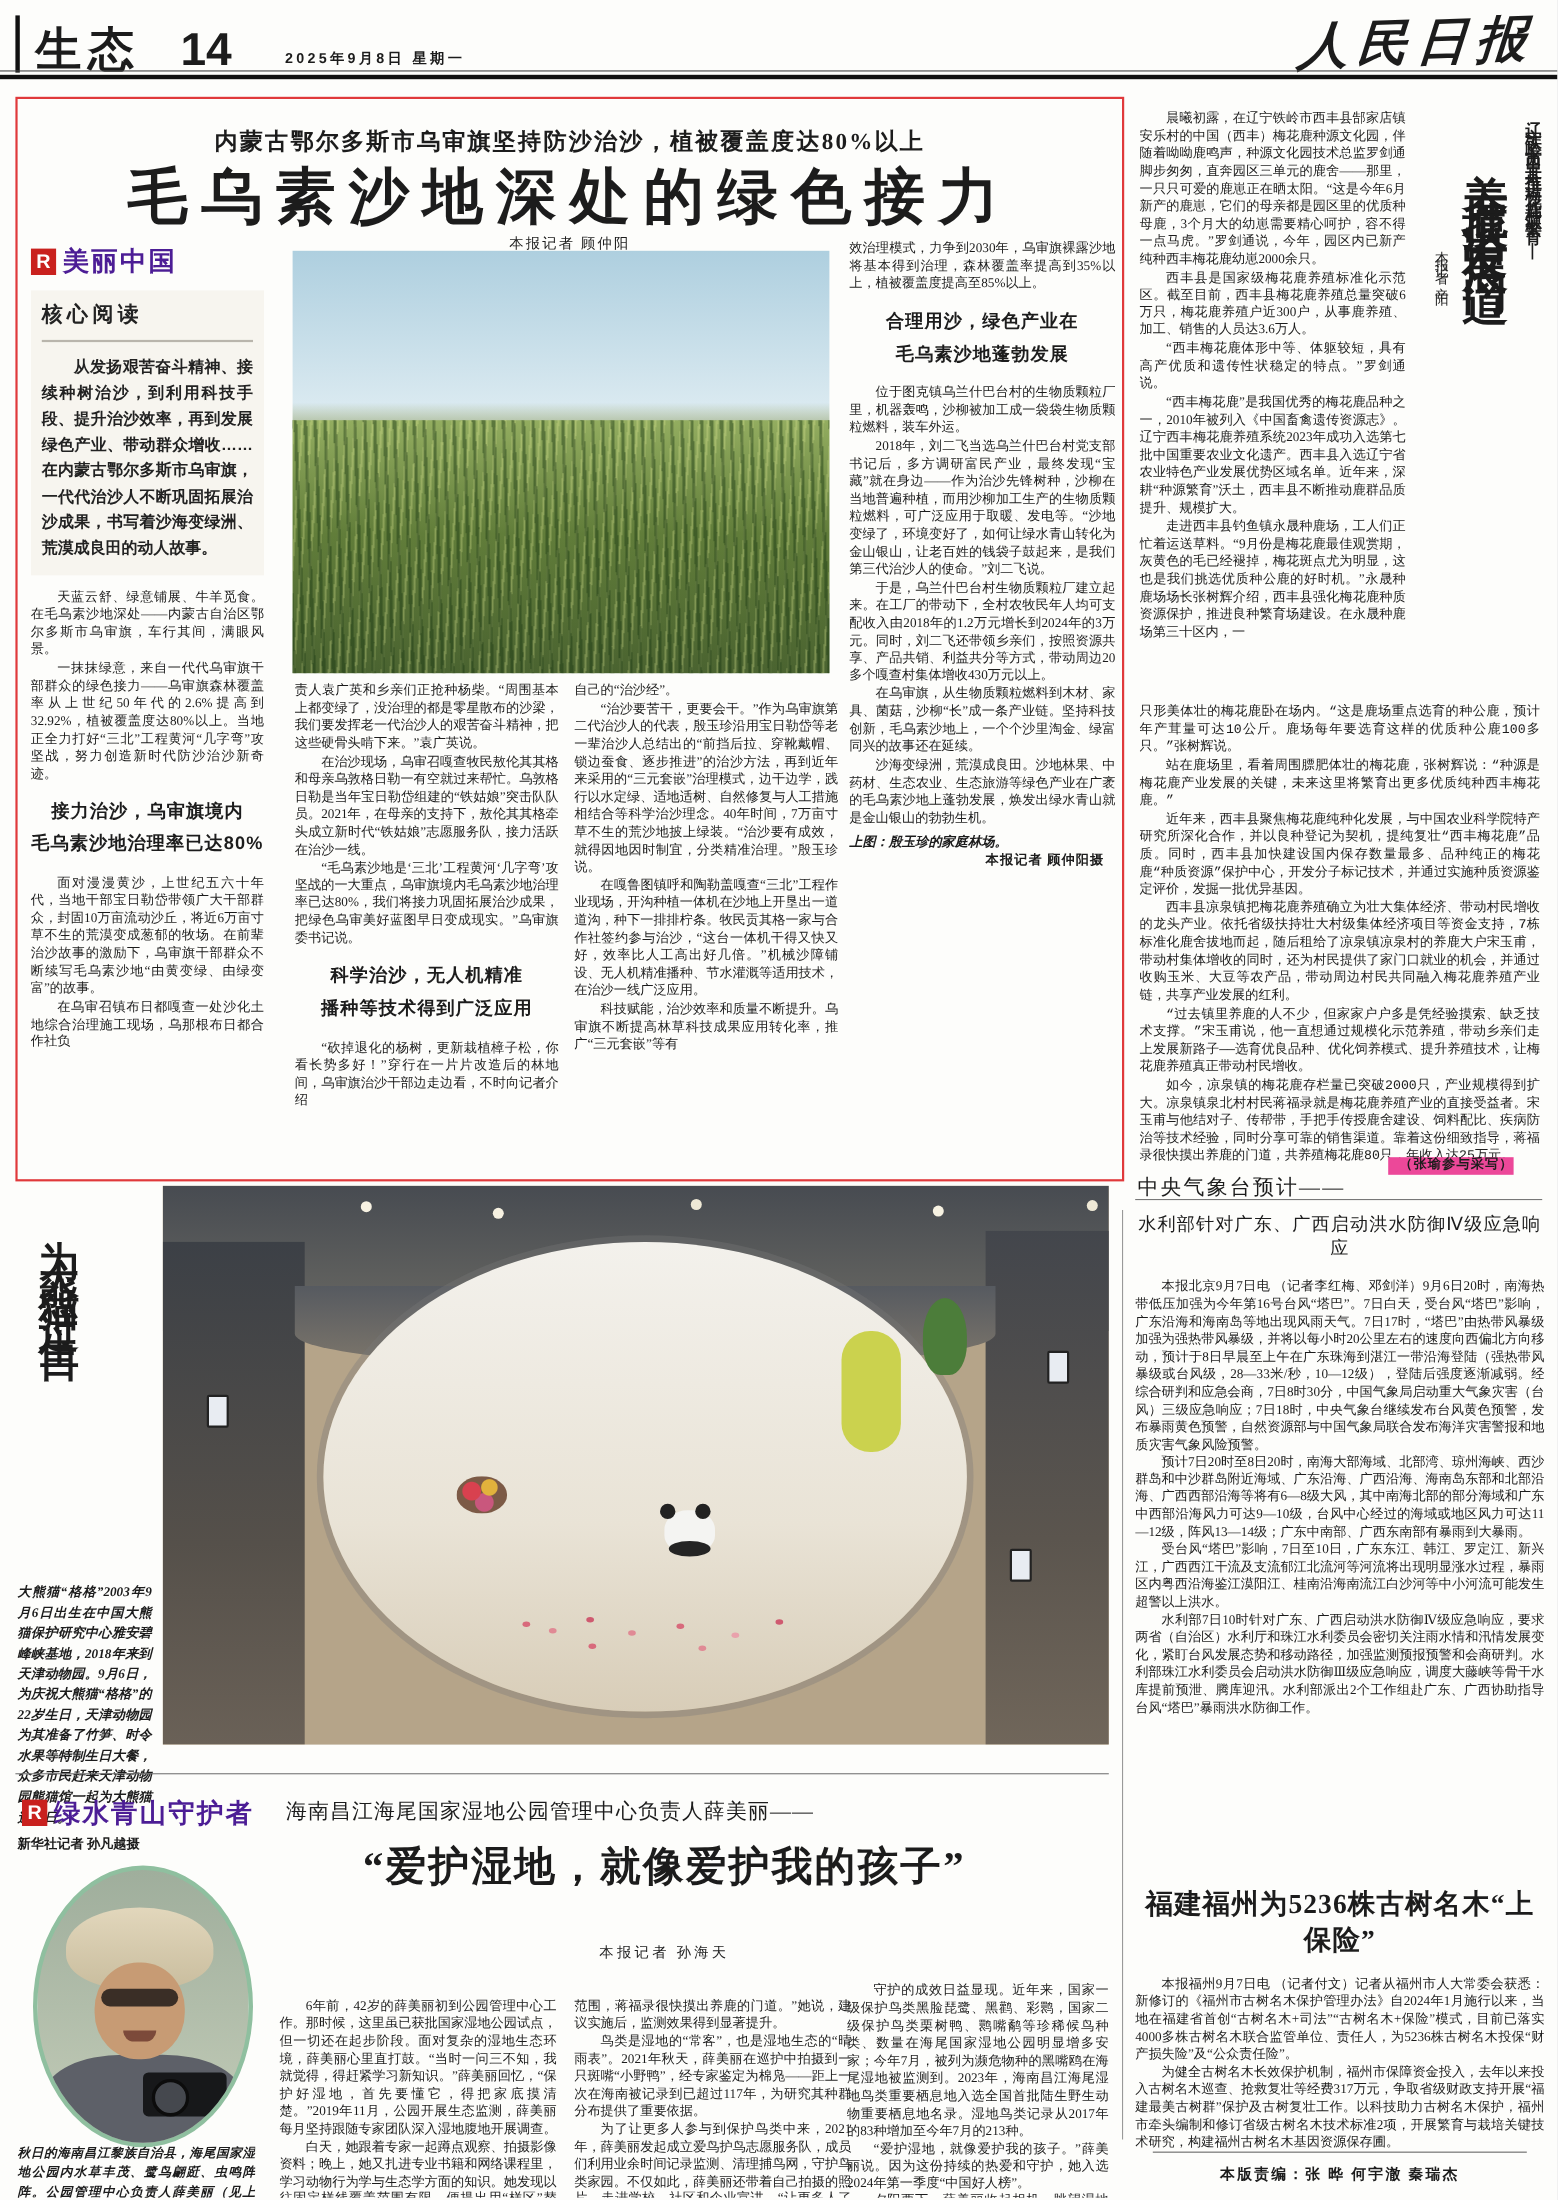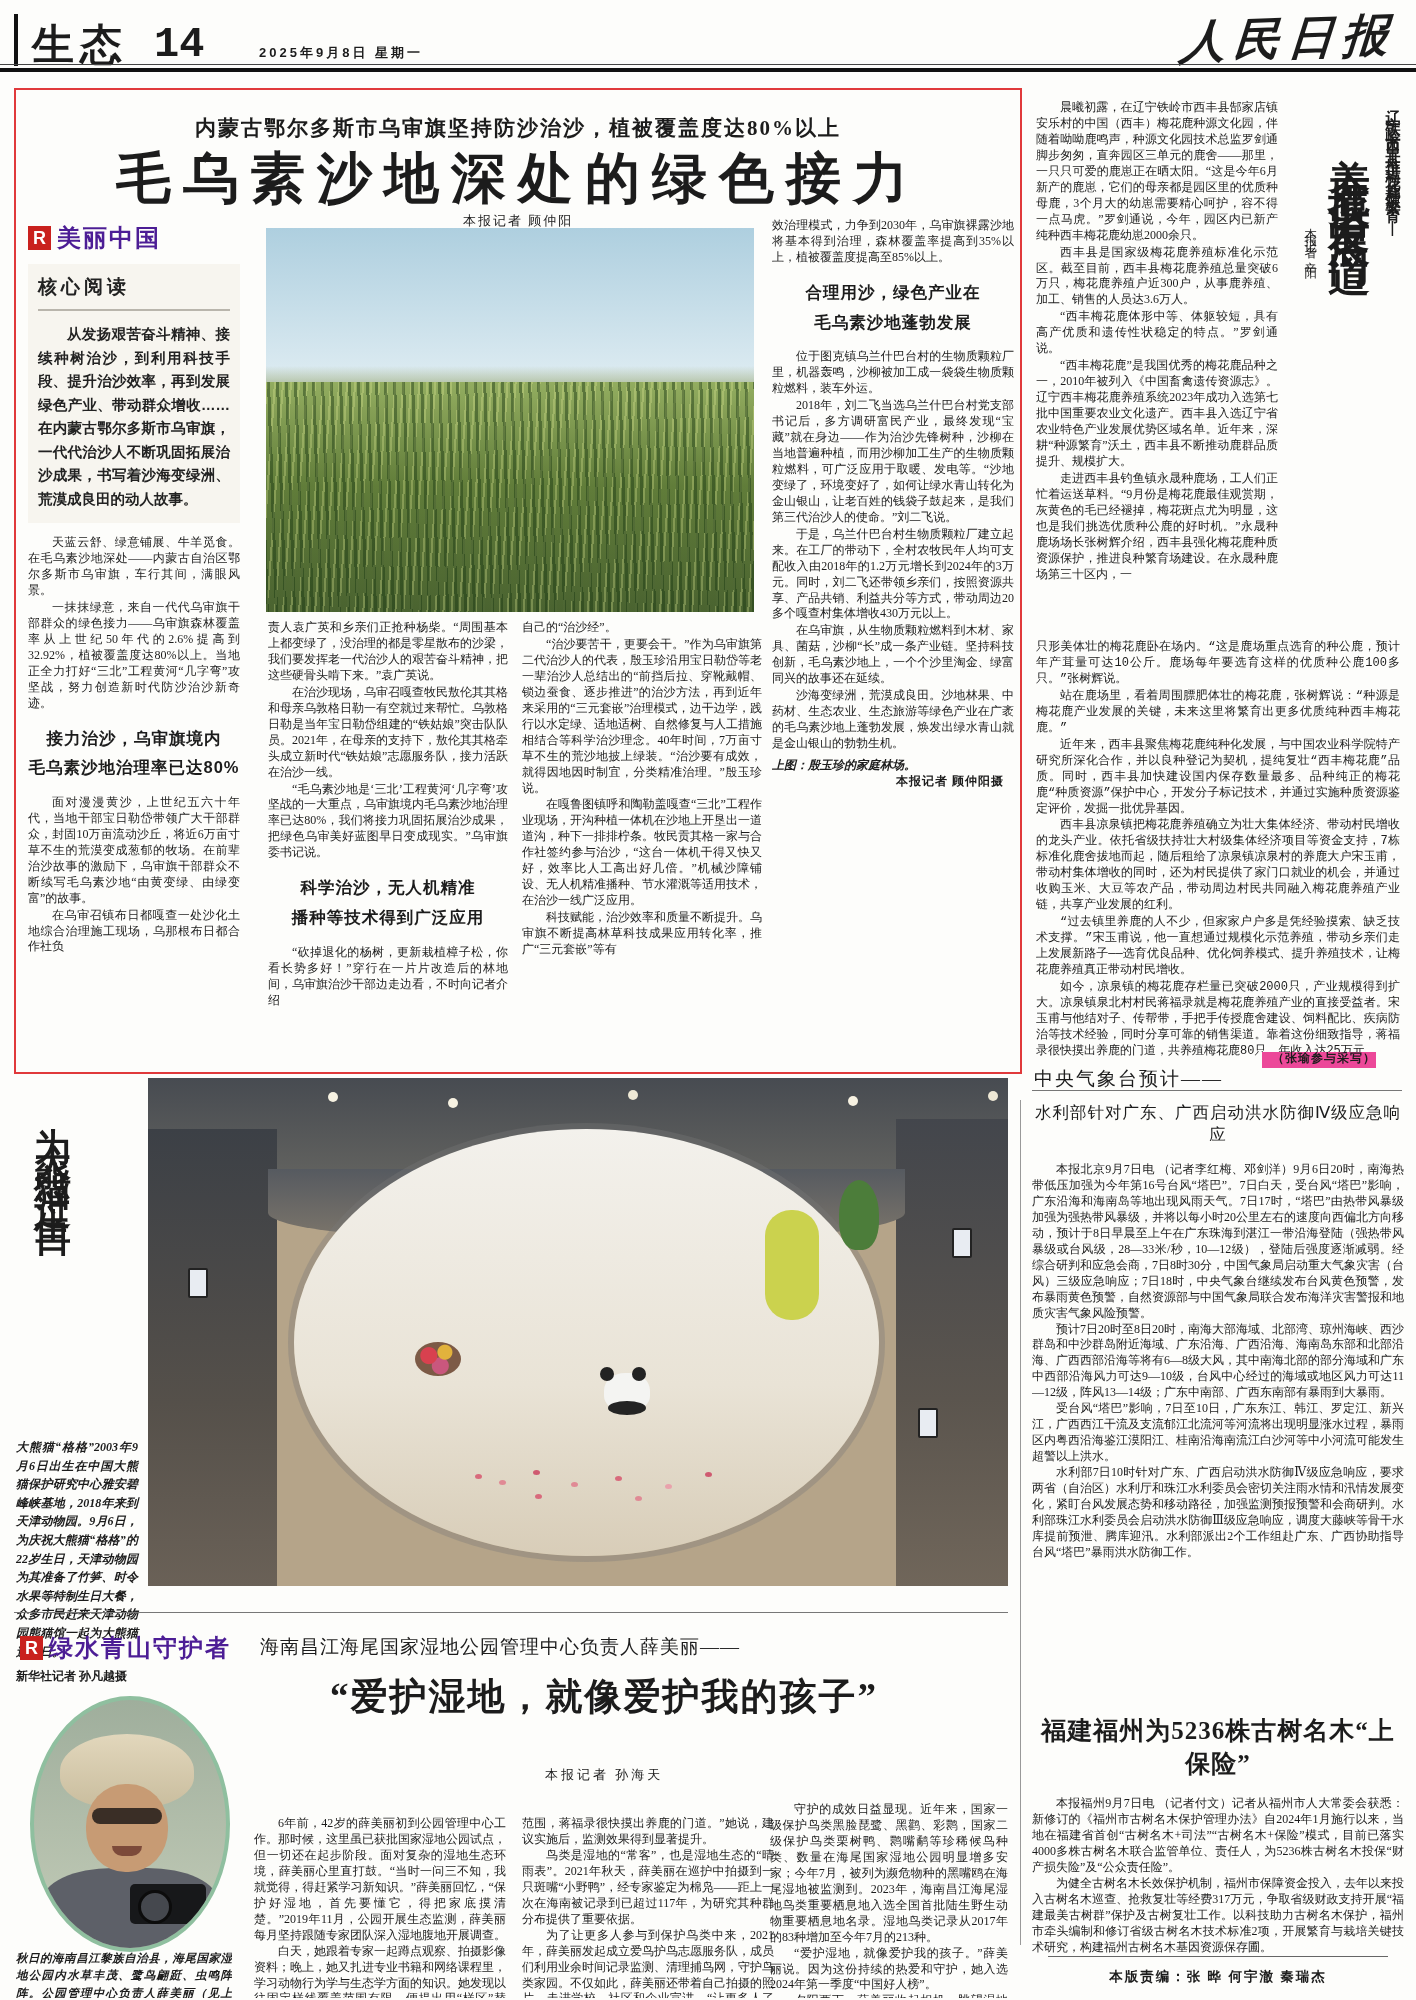--- a/index.html
+++ b/index.html
@@ -4,21 +4,21 @@
 <style>
   html,body{margin:0;padding:0;background:#e8e8e8;}
   #page{position:relative;width:1416px;height:2000px;background:#fdfdfb;margin:0 auto;
         font-family:"Liberation Serif","DejaVu Serif",serif;color:#1c1c1c;overflow:hidden;}
   .sans{font-family:"Liberation Sans","DejaVu Sans",sans-serif;}
 
   
   #masthead{position:absolute;left:14px;top:10px;right:14px;height:56px;}
   .section-mark{position:absolute;left:0;top:4px;border-left:4px solid #111;padding-left:14px;height:52px;display:flex;align-items:flex-end;}
   .section-name{font-size:42px;font-weight:bold;letter-spacing:6px;line-height:1;}
-  .page-num{font-size:42px;font-weight:bold;margin-left:26px;line-height:1;font-family:Liberation Mono, monospace;}
+  .page-num{font-size:42px;font-weight:bold;margin-left:36px;line-height:1;font-family:Liberation Sans, sans-serif;}
   .date-line{position:absolute;left:245px;bottom:4px;font-size:13px;font-weight:bold;letter-spacing:3px;}
   .paper-logo{position:absolute;right:6px;top:-2px;font-size:46px;font-weight:bold;font-style:italic;
               letter-spacing:8px;transform:rotate(-2deg) skewX(-6deg);}
   #mast-rule{position:absolute;left:0;top:68px;width:1416px;height:4px;background:#111;}
   #mast-rule2{position:absolute;left:0;top:64px;width:1416px;height:1px;background:#444;}
 
   
   #main-box{position:absolute;left:14px;top:88px;width:1004px;height:982px;border:2px solid #e0393b;background:#fdfdfb;}
   .m-kicker{position:absolute;left:0;top:24px;width:100%;text-align:center;font-size:21px;font-weight:bold;letter-spacing:2px;}
   .m-title{position:absolute;left:0;top:52px;width:100%;text-align:center;font-size:55px;font-weight:900;letter-spacing:12px;

